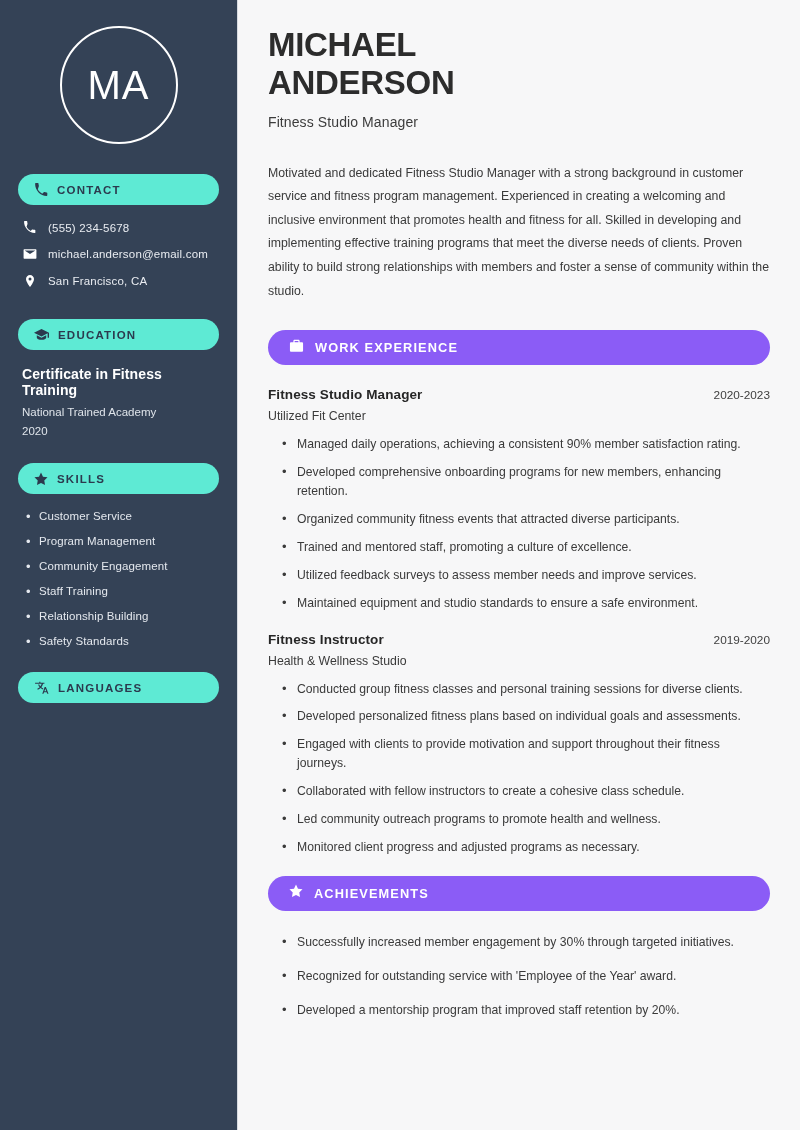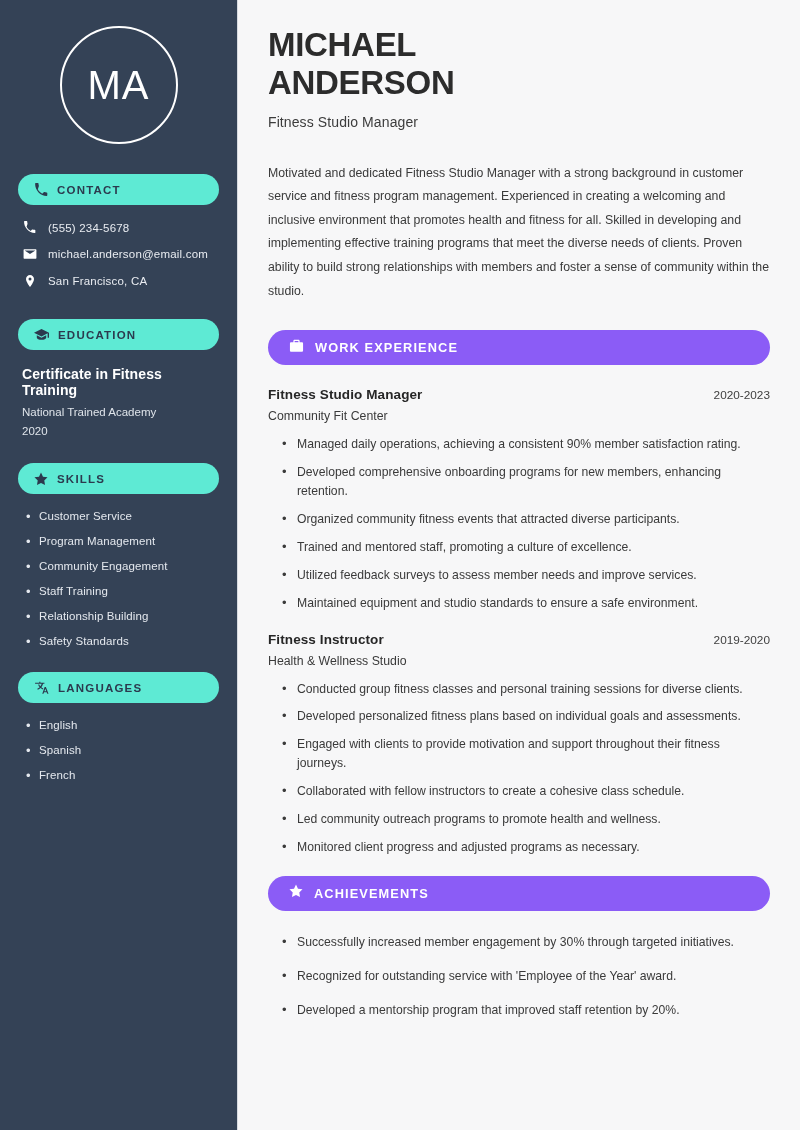--- a/index.html
+++ b/index.html
@@ -314,25 +314,20 @@
     <div class="sb-section">
       <div class="pill">
         <span>
           <svg width="15" height="14" viewBox="0 0 24 24" fill="#2b3a4e">
             <path d="M1 3h7.2V1.2h1.9V3H17v1.8h-2.3c-.5 2.3-1.5 4.3-2.9 5.9 1 .9 2.1 1.6 3.3 2.1l-.8 1.8c-1.5-.6-2.8-1.5-4-2.6-1.3 1.2-2.9 2.2-4.7 2.9l-.8-1.8c1.6-.6 3-1.4 4.1-2.4C7.6 9.2 6.7 7.6 6.2 5.8h2c.4 1.2 1 2.3 1.8 3.2 1.1-1.3 1.9-2.8 2.3-4.2H1V3z"></path>
             <path d="M17.4 10.2h2.1L24 22h-2.1l-1-2.8h-4.5l-1 2.8h-2.1l4.1-11.8zm-.4 7.3h3.1l-1.5-4.4-1.6 4.4z"></path>
           </svg>
         </span>
         <span class="pill-label">LANGUAGES</span>
       </div>
-      <ul class="sb-list">
-        <li>English</li>
-        <li>Spanish</li>
-        <li>French</li>
-      </ul>
     </div>
 
   </aside>
 
   <main class="main">
 
     <h1 class="name">
       <span>MICHAEL</span><br>
       <span>ANDERSON</span>
     </h1>
@@ -348,21 +343,21 @@
         </svg>
       </span>
       <span class="sec-title">WORK EXPERIENCE</span>
     </div>
 
     <div class="job">
       <div class="job-head">
         <span class="job-role">Fitness Studio Manager</span>
         <span class="job-dates">2020-2023</span>
       </div>
-      <div class="job-company">Community Fit Center</div>
+      <div class="job-company">Utilized Fit Center</div>
       <ul class="bullets">
         <li>Managed daily operations, achieving a consistent 90% member satisfaction rating.</li>
         <li>Developed comprehensive onboarding programs for new members, enhancing retention.</li>
         <li>Organized community fitness events that attracted diverse participants.</li>
         <li>Trained and mentored staff, promoting a culture of excellence.</li>
         <li>Utilized feedback surveys to assess member needs and improve services.</li>
         <li>Maintained equipment and studio standards to ensure a safe environment.</li>
       </ul>
     </div>
 

